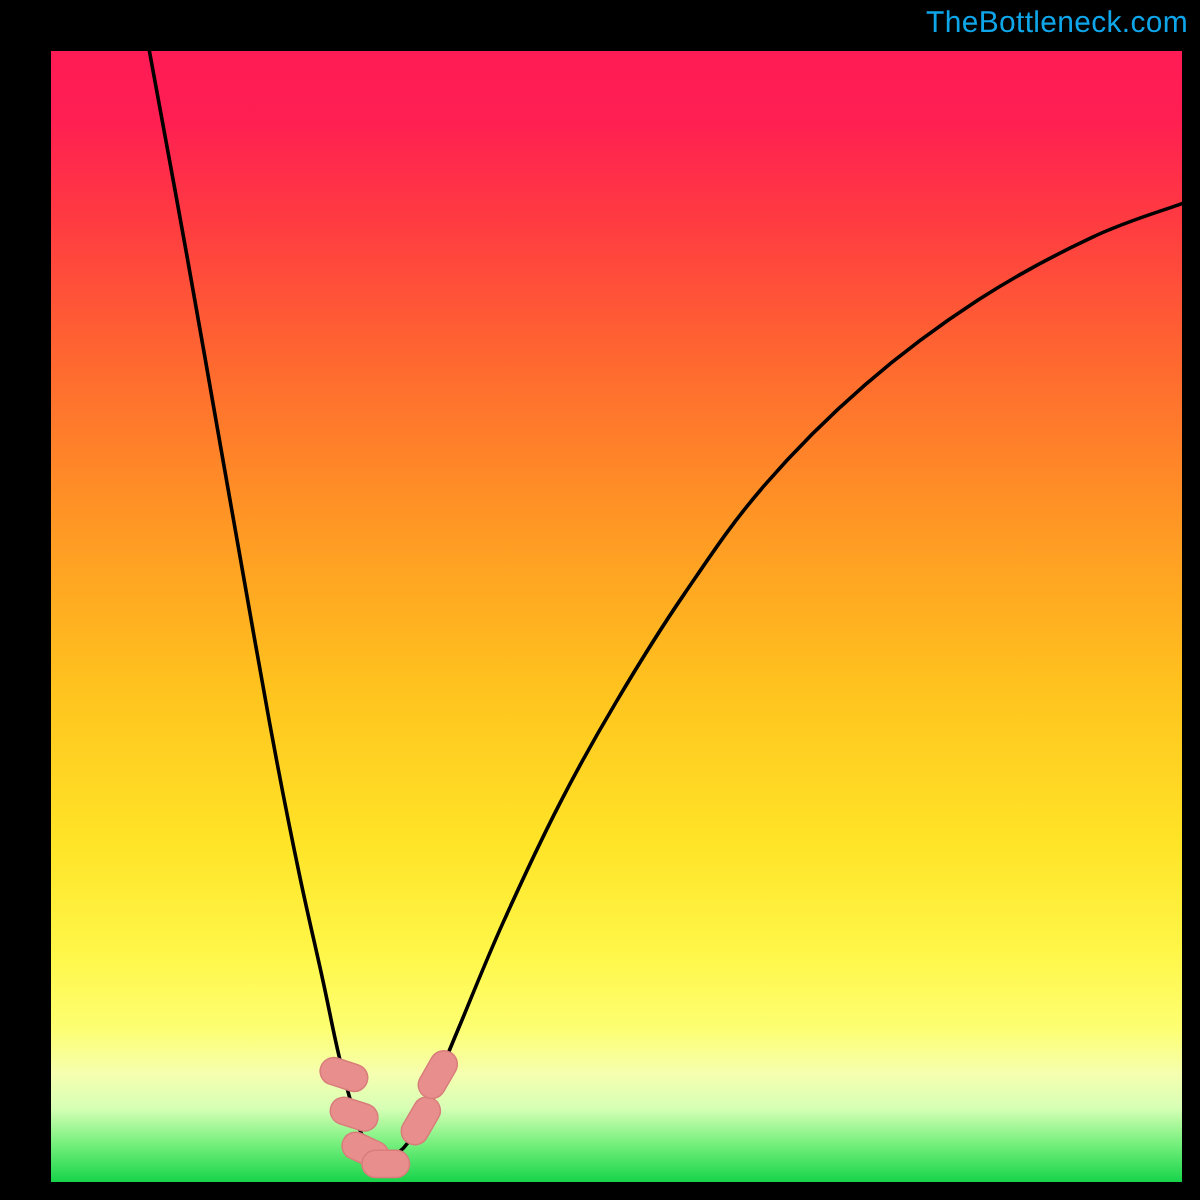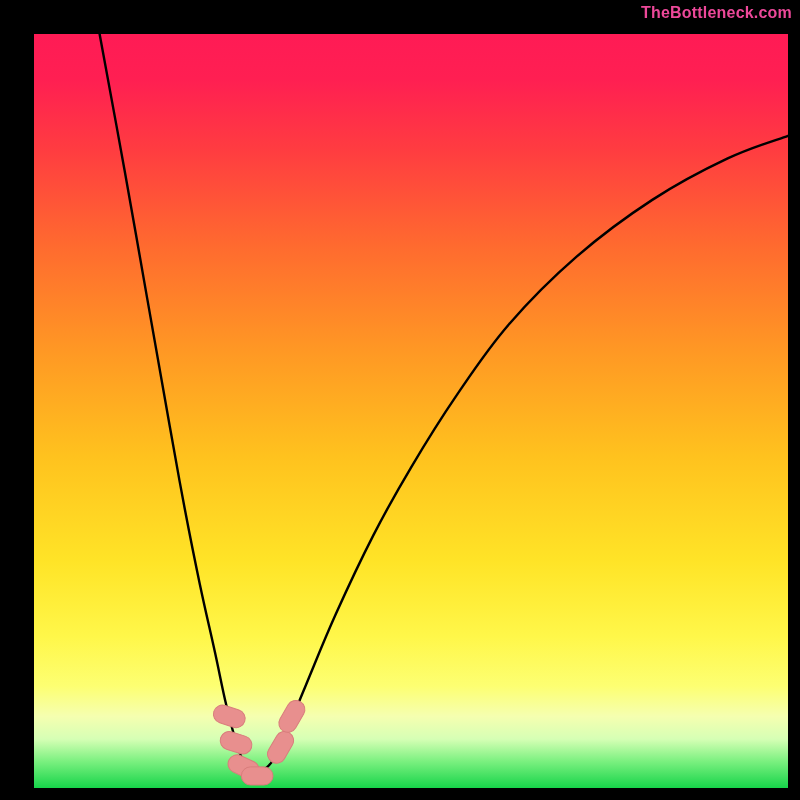--- a/index.html
+++ b/index.html
@@ -14,23 +14,23 @@
   .stage {
     position: relative;
     width: 800px;
     height: 800px;
     background: #000;
   }
   .attribution {
     position: absolute;
     top: 4px;
     right: 8px;
-    color: #ec4899;
-    font-size: 16px;
-    font-weight: 700;
+    color: #0ea5e9;
+    font-size: 20px;
+    font-weight: 400;
     letter-spacing: 0.2px;
     z-index: 10;
   }
   svg {
     position: absolute;
     top: 0;
     left: 0;
   }
 </style>
 </head>

